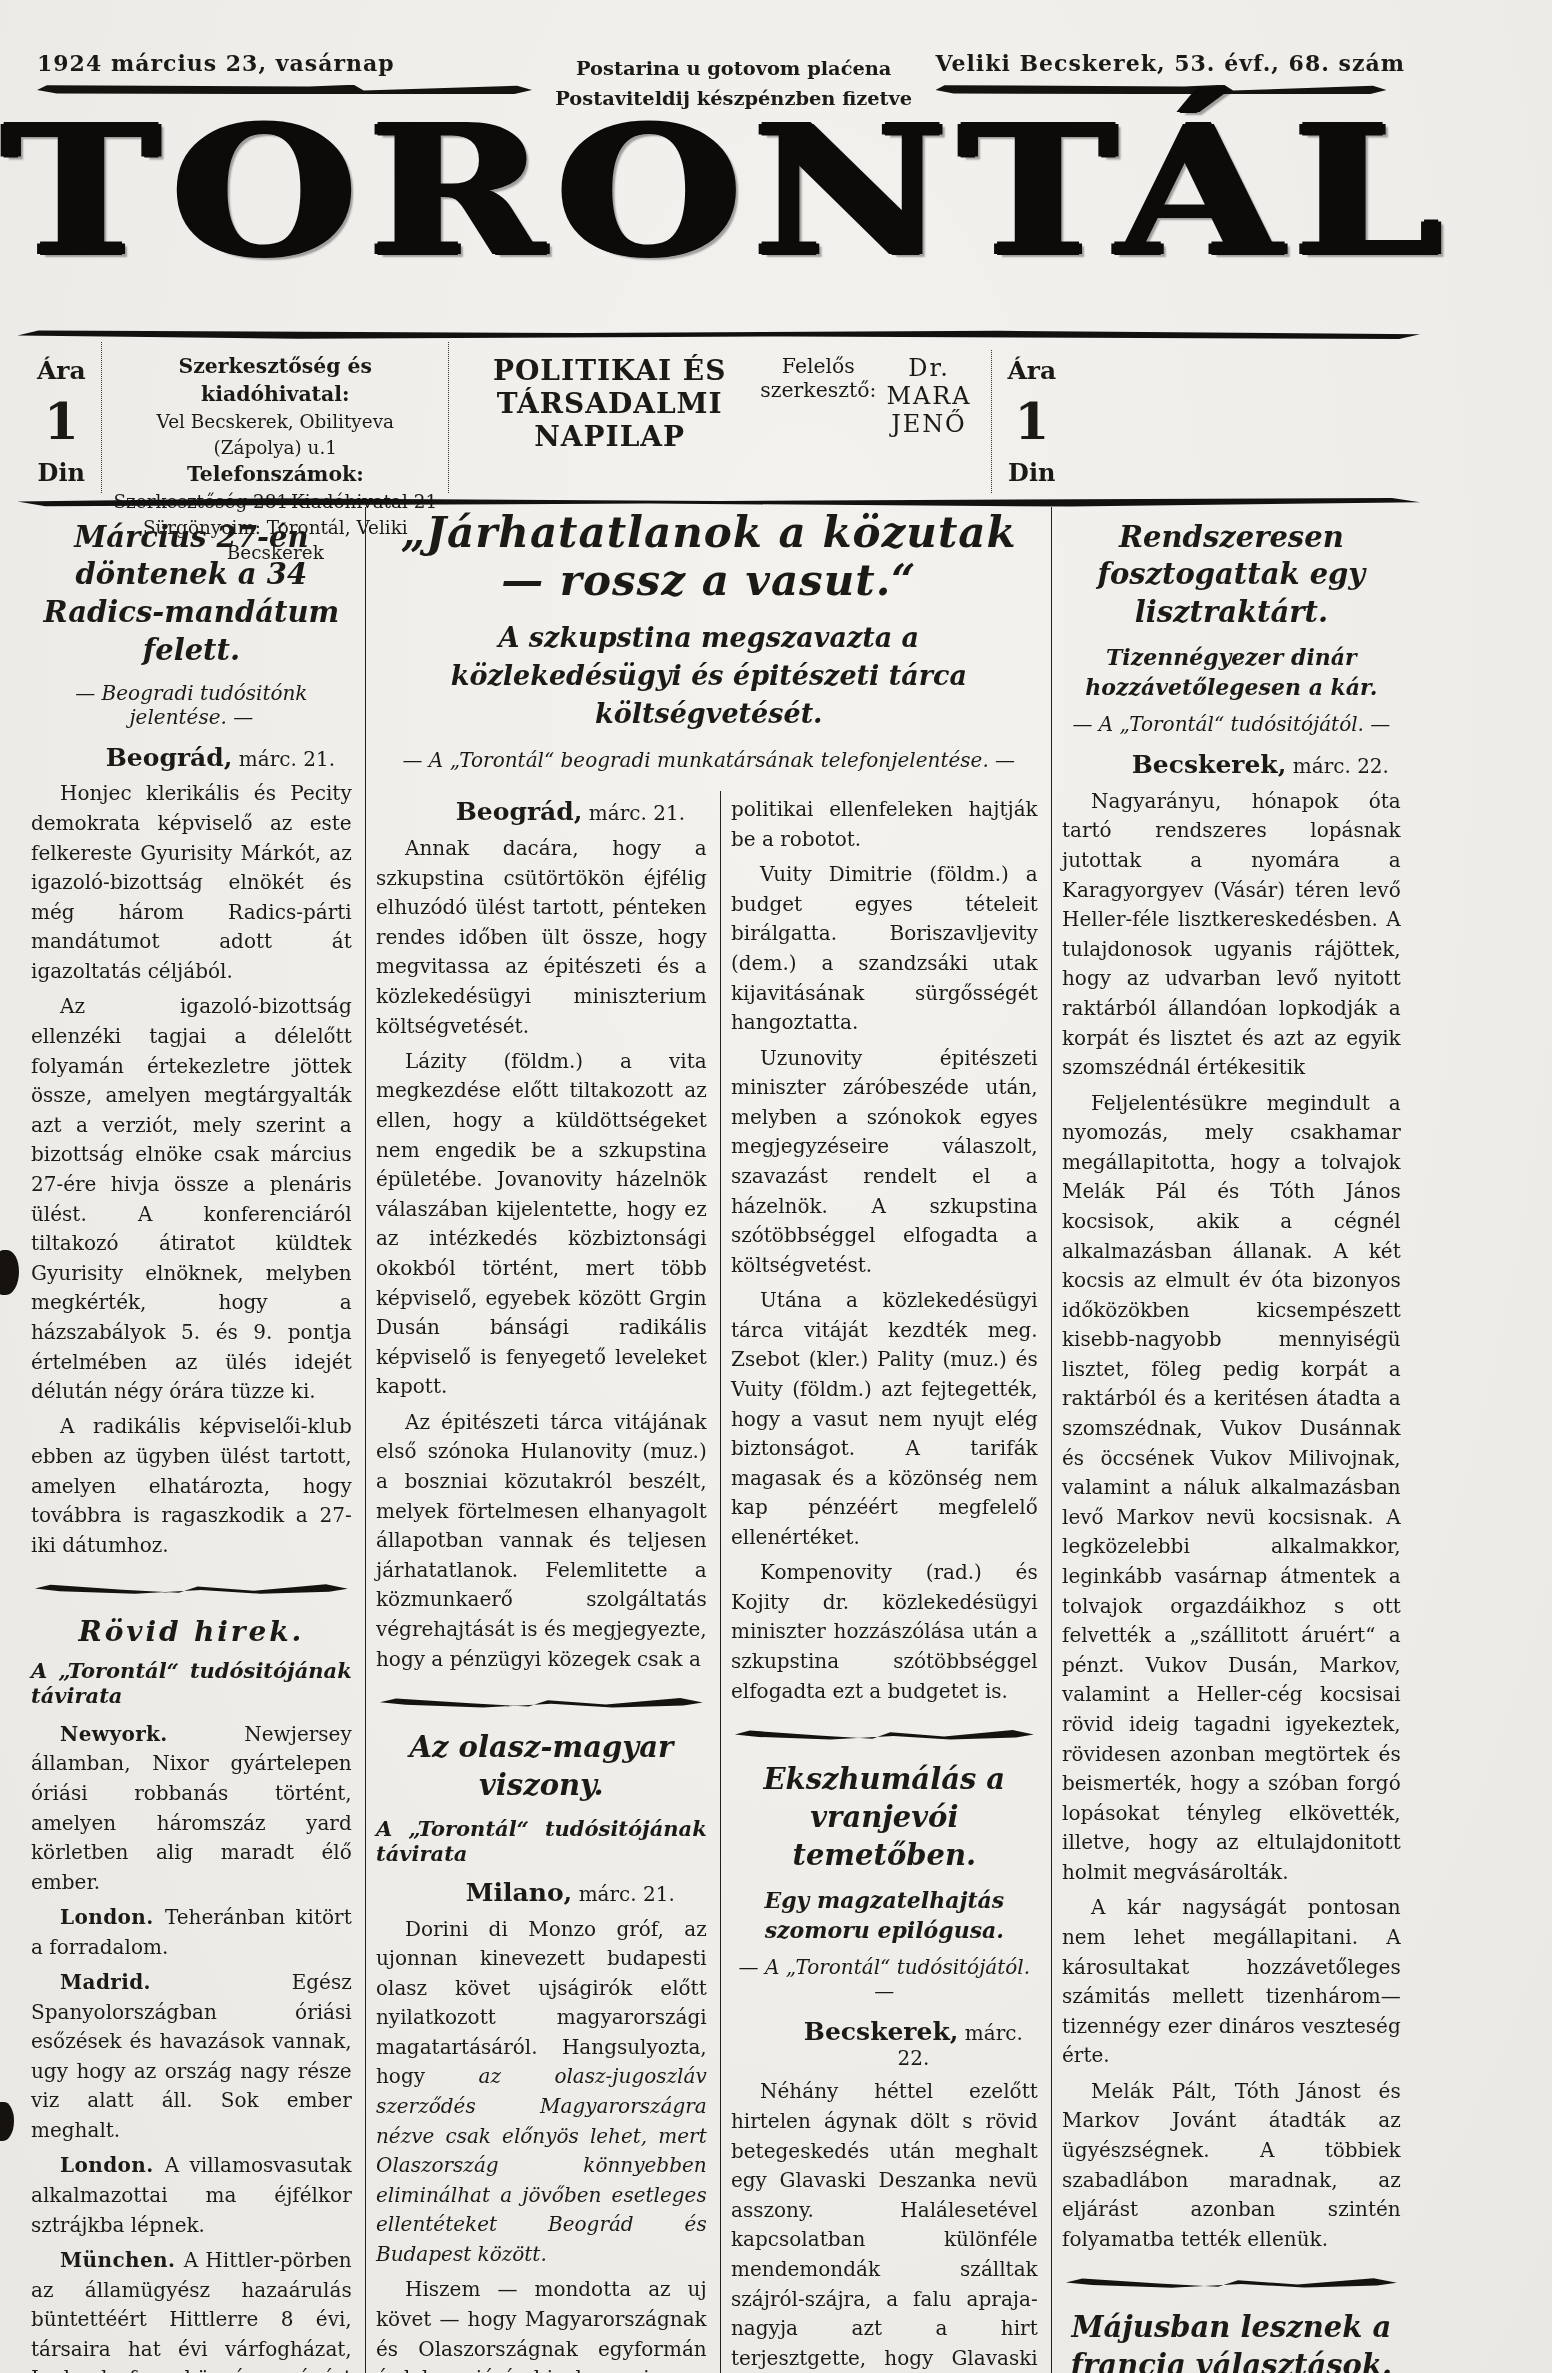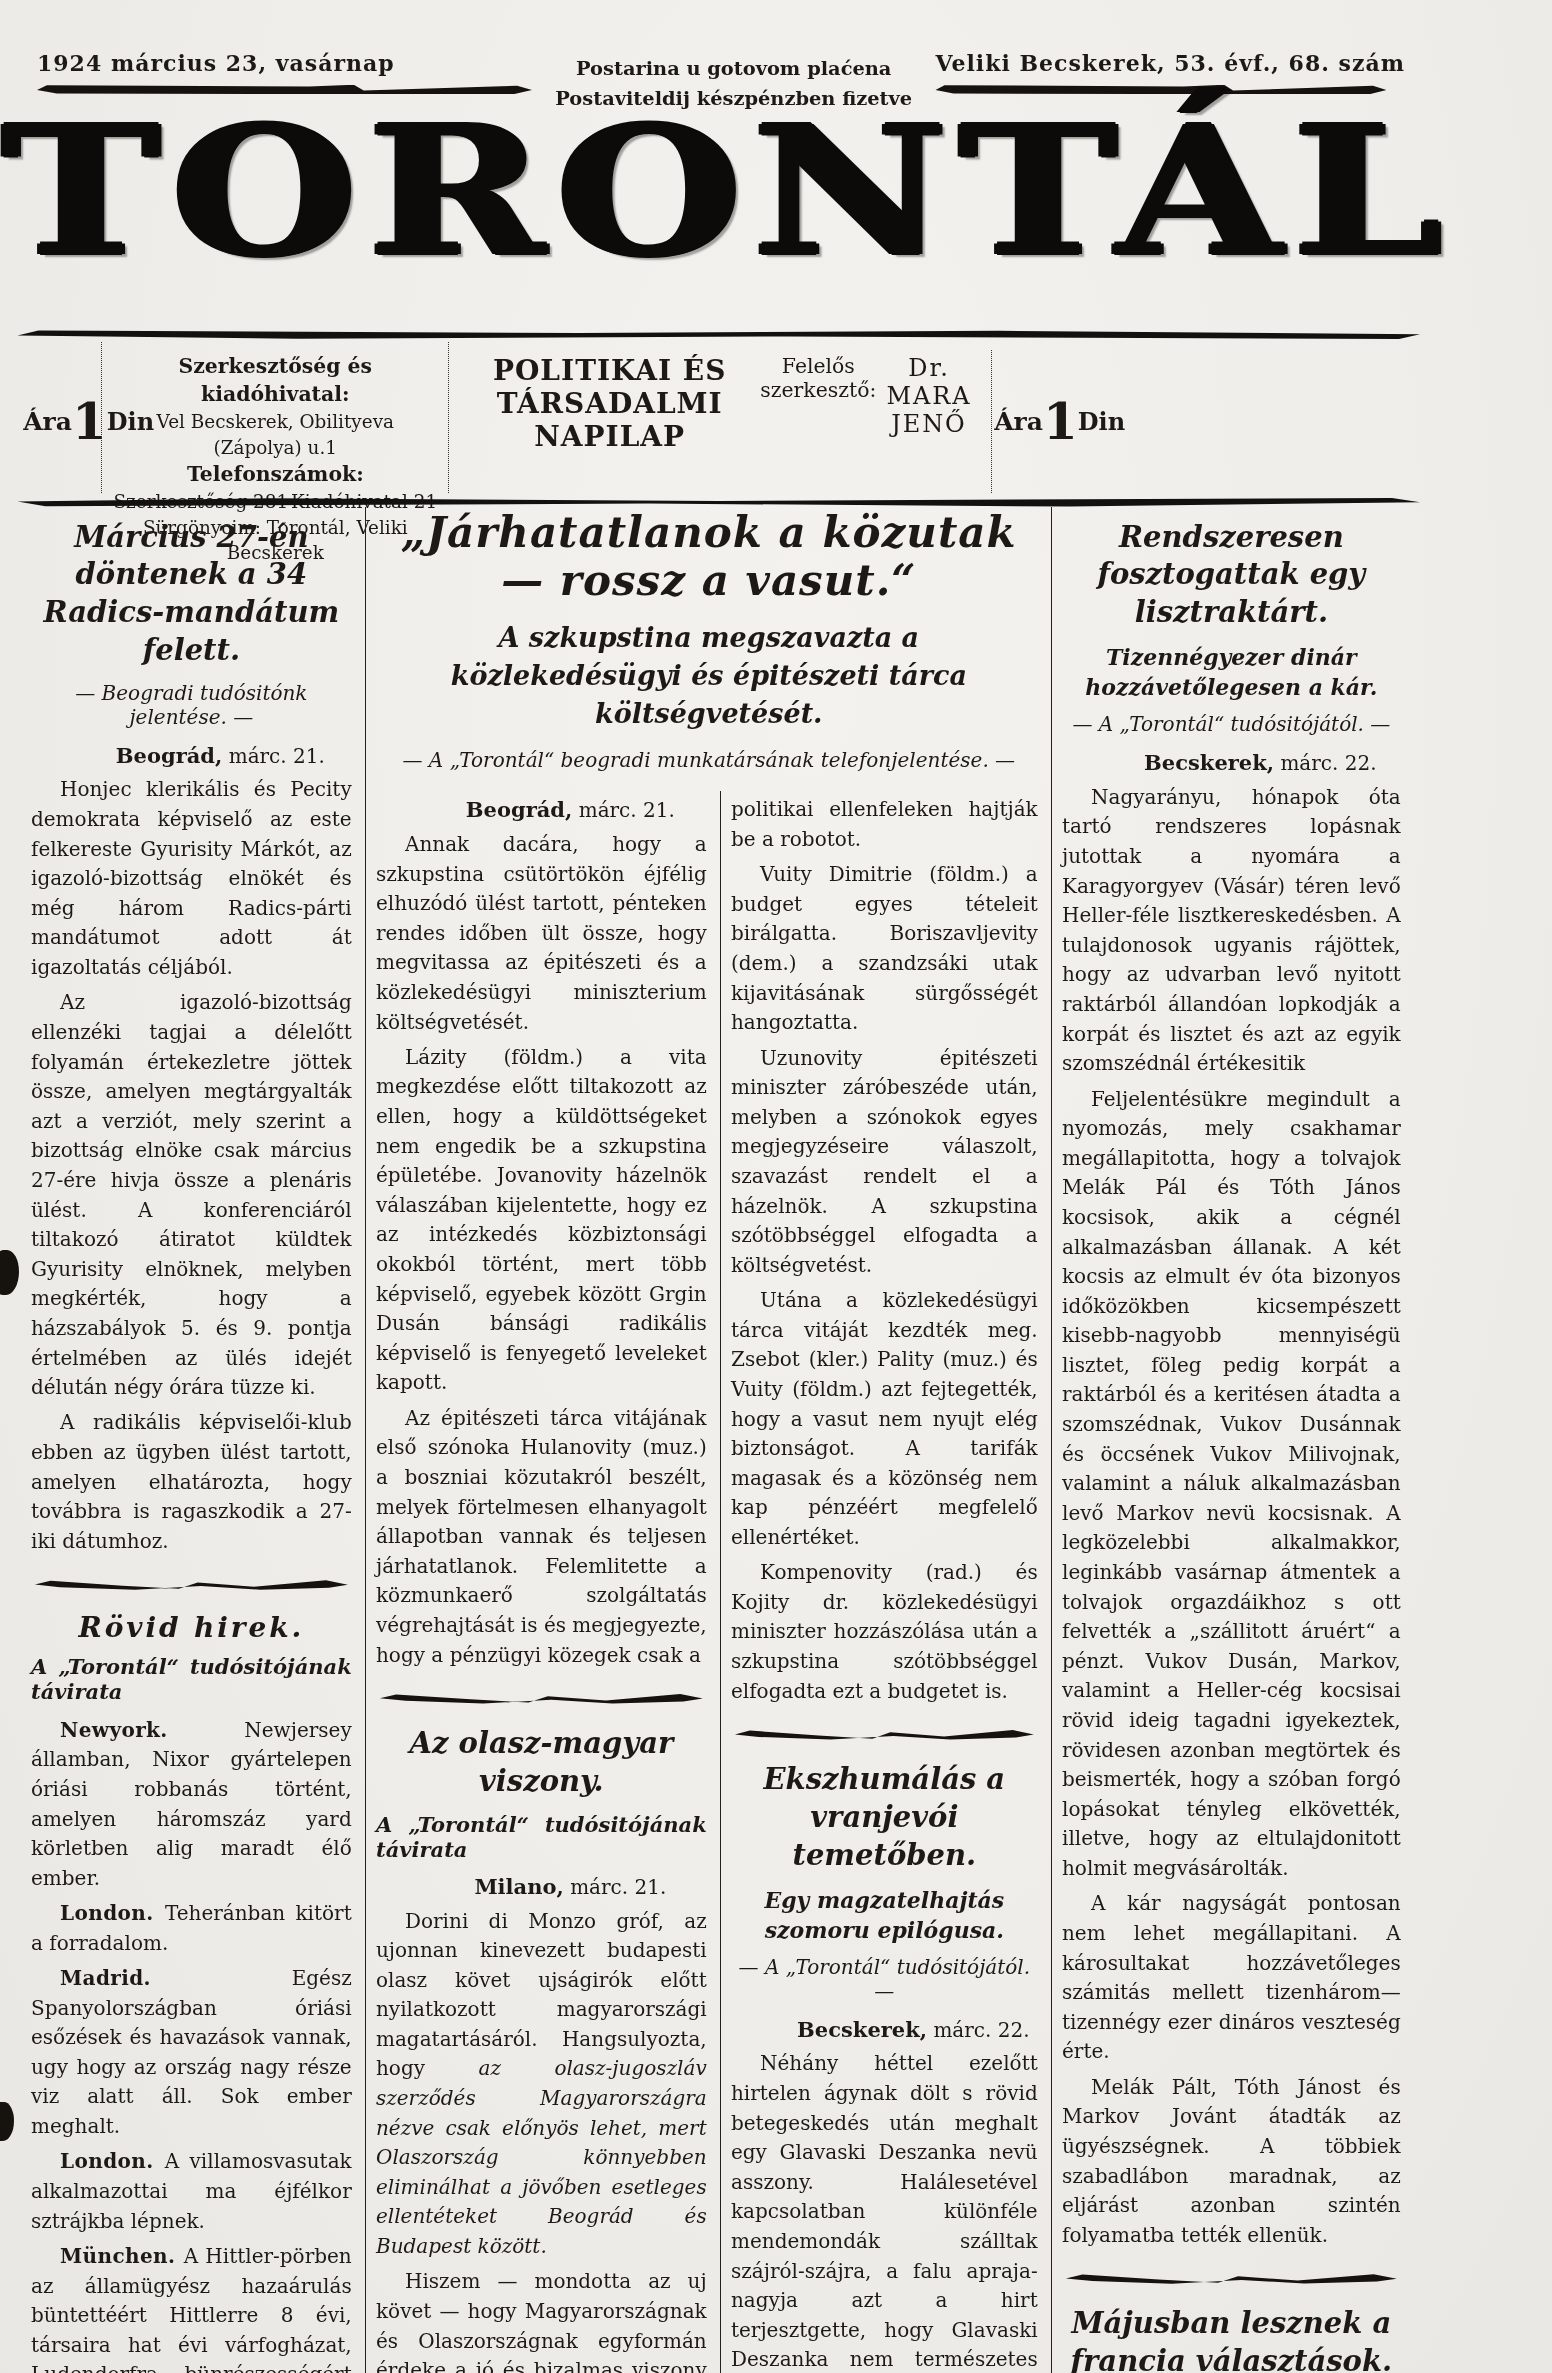--- a/index.html
+++ b/index.html
@@ -20,21 +20,21 @@
     text-shadow:2.9px 0 0 #0d0b09,-2.9px 0 0 #0d0b09,0 1.9px 0 #0d0b09,0 -1.9px 0 #0d0b09,4.9px 3.9px 1.9px rgba(13,11,9,.35);
     white-space:nowrap;}
   
   #headbox{position:absolute;top:342px;left:21.3px;width:1393px;height:151px;display:flex;align-items:stretch;}
   #headbox:before,#headbox:after{content:"";position:absolute;left:-3.9px;right:-5.8px;height:8.7px;background:#131110;
     clip-path:polygon(0 60%,1.5% 0,40% 30%,70% 5%,100% 45%,98.5% 100%,55% 70%,20% 95%);}
   #headbox:before{top:-11.6px;}
   #headbox:after{bottom:-13.6px;clip-path:polygon(0 40%,2% 95%,45% 65%,75% 100%,100% 50%,98% 0,50% 35%,18% 5%);}
   .hb-cell{border-left:1.9px dotted #35312c;padding:7.8px 9.7px;box-sizing:border-box;}
   .hb-cell:first-child{border-left:none;}
-  .hb-price{width:80px;display:flex;flex-direction:row;align-items:center;justify-content:space-between;padding:5.8px 1.9px;margin-top:8px;}
+  .hb-price{width:80px;display:flex;flex-direction:column;align-items:center;justify-content:space-between;padding:5.8px 1.9px;margin-top:8px;}
   .hb-price .w1{font-size:25px;font-weight:bold;}
   .hb-price .w2{font-size:50px;font-weight:bold;line-height:.9;}
   .hb-price .w3{font-size:24px;font-weight:bold;}
   .hb-edit{width:347px;text-align:center;font-size:18.4px;line-height:1.4;padding-top:9.7px;}
   .hb-edit .b{font-weight:bold;font-size:20.4px;}
   .hb-edit .tel{display:flex;justify-content:space-around;font-size:18.4px;}
   .hb-main{width:543px;text-align:center;display:flex;justify-content:space-between;padding:11.6px 9.7px 9.7px;}
   .hb-main .t1{font-size:28px;font-weight:bold;letter-spacing:1px;}
   .hb-main .t2{font-size:20.4px;}
   .hb-main .t3{font-size:24px;font-weight:normal;letter-spacing:1.9px;}
@@ -58,21 +58,21 @@
   .p.noind{text-indent:0;}
   .p b{letter-spacing:0.4px;}
   .p i{font-style:italic;}
   .headline{font-size:29px;font-weight:bold;font-style:italic;text-align:center;line-height:1.3;margin:7.8px 0 11.6px;}
   .headline-xl{font-size:42px;font-weight:bold;font-style:italic;text-align:center;line-height:1.15;letter-spacing:1px;margin:0 0 13.6px;}
   .subhead-xl{font-size:27px;font-weight:bold;font-style:italic;text-align:center;line-height:1.4;margin:0 0 15.5px;}
   .subhead2{font-size:22px;font-weight:bold;font-style:italic;text-align:center;line-height:1.35;margin:0 0 9.7px;}
   .byline{font-size:20px;font-style:italic;text-align:center;margin:5.8px 0 13.6px;}
   .wire-byline{font-size:21px;font-weight:bold;font-style:italic;text-align:justify;text-align-last:justify;margin:5.8px 0 11.6px;}
   .dateline{font-size:20px;text-align:center;margin:1.9px 0 7.8px;padding-left:58px;}
-  .dateline b{font-size:21px;}
+  .dateline b{font-size:25px;}
   .section-title{font-size:28px;font-weight:bold;font-style:italic;text-align:center;letter-spacing:2.9px;margin:15.5px 0 9.7px;}
   .ornament{height:10.7px;background:#15120f;margin:23px 3.9px 21.3px;
     clip-path:polygon(0 48%,5% 12%,28% 58%,46% 88%,52% 28%,70% 68%,93% 8%,100% 50%,94% 78%,72% 96%,53% 62%,32% 97%,8% 72%);}
   
   .smudge{position:absolute;background:#16130f;border-radius:45% 55% 60% 40%;}
 </style>
 </head>
 <body>
 
 <div id="page">

